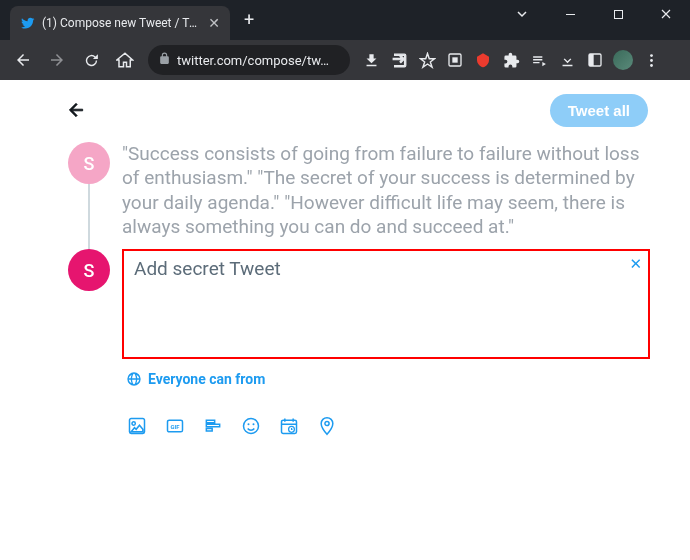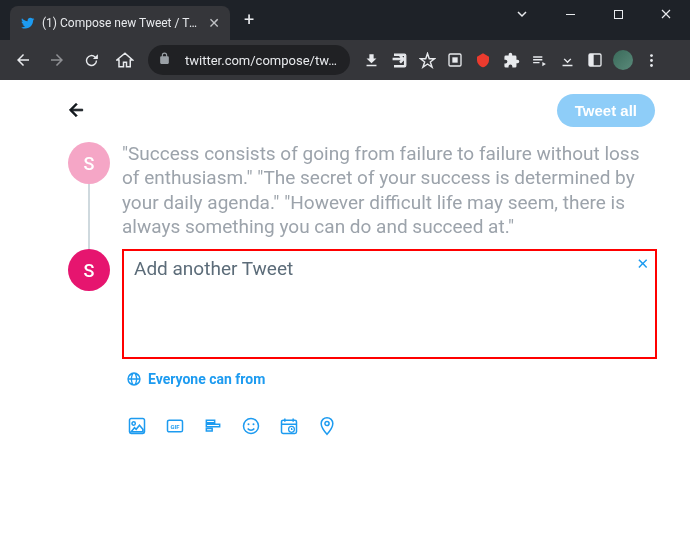--- a/index.html
+++ b/index.html
@@ -14,31 +14,31 @@
 .newtab { color: #e8eaed; font-size: 18px; margin-left: 14px; margin-top: 9px; }
 
 .win-controls { position: absolute; right: 0; top: 0; display: flex; height: 28px; }
 .win-btn { width: 48px; display: flex; align-items: center; justify-content: center; color: #e8eaed; font-size: 12px; }
 .win-btn svg { stroke: #e8eaed; fill: none; }
 
 
 .toolbar { height: 40px; background: #35363a; display: flex; align-items: center; padding: 0 8px; gap: 4px; }
 .tb-btn { width: 30px; height: 30px; display: flex; align-items: center; justify-content: center; color: #e8eaed; border-radius: 50%; }
 .tb-btn svg { fill: #e8eaed; }
-.urlbar { flex: 1; max-width: 202px; height: 30px; background: #202124; border-radius: 15px; display: flex; align-items: center; padding: 0 10px; color: #e8eaed; font-size: 13px; gap: 14px; margin: 0 4px; }
+.urlbar { flex: 1; max-width: 202px; height: 30px; background: #202124; border-radius: 15px; display: flex; align-items: center; padding: 0 10px; color: #e8eaed; font-size: 13px; gap: 6px; margin: 0 4px; }
 .urlbar .lock { color: #9aa0a6; font-size: 12px; }
 .urlbar .url-text { color: #e8eaed; white-space: nowrap; overflow: hidden; }
 .toolbar-right { display: flex; align-items: center; gap: 2px; }
 .ext-icon { width: 26px; height: 26px; display: flex; align-items: center; justify-content: center; color: #e8eaed; border-radius: 4px; }
 .ext-red { color: #f04e3b; font-size: 14px; }
 .avatar-ext { width: 20px; height: 20px; border-radius: 50%; background: linear-gradient(135deg, #3a6a5a, #5a8a7a); }
 
 
 .content { height: 480px; background: #fff; overflow-y: auto; position: relative; }
-.compose-wrap { padding: 12px 21px 20px 28px; }
+.compose-wrap { padding: 12px 28px 20px 28px; }
 .header-row { display: flex; align-items: center; justify-content: space-between; margin-bottom: 14px; }
 .back-btn { width: 36px; height: 36px; display: flex; align-items: center; justify-content: center; cursor: pointer; margin-left: 30px; }
 .back-btn svg { stroke: #0f1419; fill: #0f1419; }
 .tweet-all-btn { background: #8ecdf8; color: #fff; font-weight: 700; font-size: 15px; border: none; border-radius: 20px; padding: 8px 18px; cursor: default; margin-right: 14px; }
 
 .thread { padding: 0 12px 0 40px; }
 .tweet-row { display: flex; gap: 12px; position: relative; margin-bottom: 10px; }
 .avatar { width: 42px; height: 42px; border-radius: 50%; display: flex; align-items: center; justify-content: center; color: #fff; font-weight: 500; font-size: 18px; flex-shrink: 0; }
 .avatar-faded { background: #f5a6c6; }
 .avatar-solid { background: #e6156f; }
@@ -203,21 +203,21 @@
         <div class="avatar avatar-faded">S</div>
         <div class="tweet-body">
           <div class="tweet-text-faded">"Success consists of going from failure to failure without loss of enthusiasm." "The secret of your success is determined by your daily agenda." "However difficult life may seem, there is always something you can do and succeed at."</div>
         </div>
       </div>
 
       <div class="tweet-row">
         <div class="avatar avatar-solid">S</div>
         <div class="tweet-body">
           <div class="compose-box">
-            <span class="compose-placeholder">Add another Tweet</span>
+            <span class="compose-placeholder">Add secret Tweet</span>
             <span class="compose-close">✕</span>
           </div>
           <div class="reply-perm">
             <svg width="16" height="16" viewBox="0 0 24 24">
                 <path d="M12 2a10 10 0 1 0 0 20 10 10 0 0 0 0-20zm7.9 9h-3a16 16 0 0 0-1.3-5.5A8 8 0 0 1 19.9 11zM12 4c1 0 2.4 2.5 2.9 7H9.1C9.6 6.5 11 4 12 4zM8.4 5.5A16 16 0 0 0 7.1 11h-3a8 8 0 0 1 4.3-5.5zM4.1 13h3a16 16 0 0 0 1.3 5.5A8 8 0 0 1 4.1 13zM12 20c-1 0-2.4-2.5-2.9-7h5.8c-.5 4.5-1.9 7-2.9 7zm3.6-1.5A16 16 0 0 0 16.9 13h3a8 8 0 0 1-4.3 5.5z"></path>
               </svg>
             <span>Everyone can from</span>
           </div>
           <div class="compose-actions">
             <div class="action-icon">

